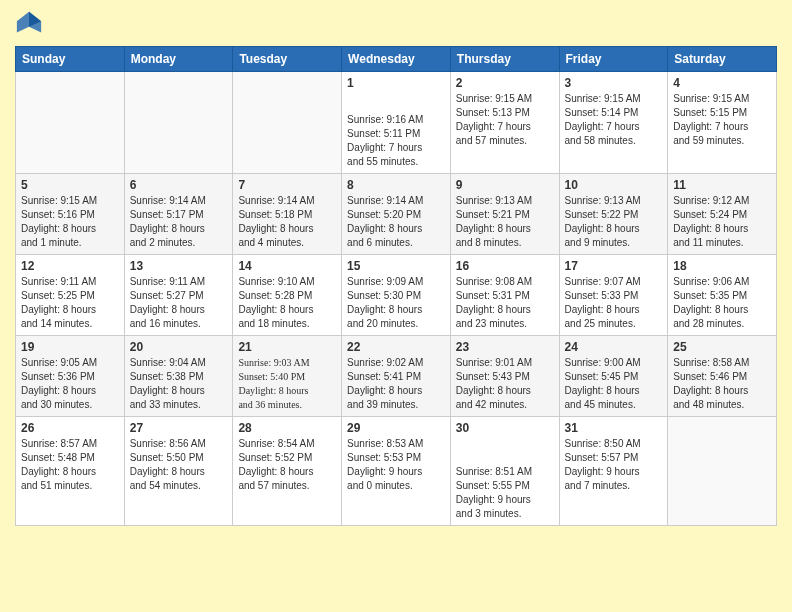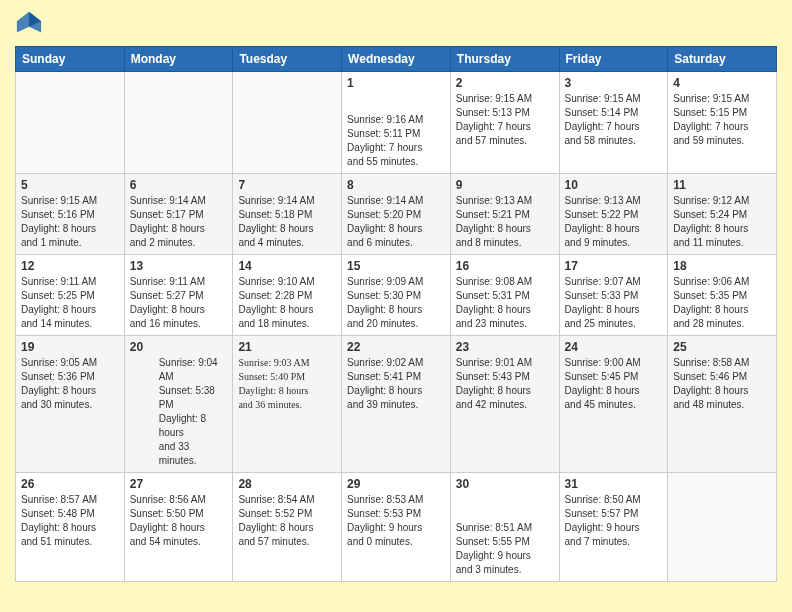--- a/index.html
+++ b/index.html
@@ -235,21 +235,21 @@
           <td>
             <span class="day-number">13</span>
             <div class="day-info" style="white-space: pre-line;">Sunrise: 9:11 AM
 Sunset: 5:27 PM
 Daylight: 8 hours
 and 16 minutes.</div>
           </td>
           <td>
             <span class="day-number">14</span>
             <div class="day-info" style="white-space: pre-line;">Sunrise: 9:10 AM
-Sunset: 2:28 PM
+Sunset: 5:28 PM
 Daylight: 8 hours
 and 18 minutes.</div>
           </td>
           <td>
             <span class="day-number">15</span>
             <div class="day-info" style="white-space: pre-line;">Sunrise: 9:09 AM
 Sunset: 5:30 PM
 Daylight: 8 hours
 and 20 minutes.</div>
           </td>
@@ -278,21 +278,21 @@
         <tr class="row-even">
           <td>
             <span class="day-number">19</span>
             <div class="day-info" style="white-space: pre-line;">Sunrise: 9:05 AM
 Sunset: 5:36 PM
 Daylight: 8 hours
 and 30 minutes.</div>
           </td>
           <td>
             <span class="day-number">20</span>
-            <div class="day-info" style="white-space: pre-line; margin-left: 29px;">Sunrise: 9:04 AM
+            <div class="day-info" style="white-space: pre-line;">Sunrise: 9:04 AM
 Sunset: 5:38 PM
 Daylight: 8 hours
 and 33 minutes.</div>
           </td>
           <td>
             <span class="day-number">21</span>
             <div class="day-info" style="white-space: pre-line; font-family: Liberation Serif, serif;">Sunrise: 9:03 AM
 Sunset: 5:40 PM
 Daylight: 8 hours
 and 36 minutes.</div>

